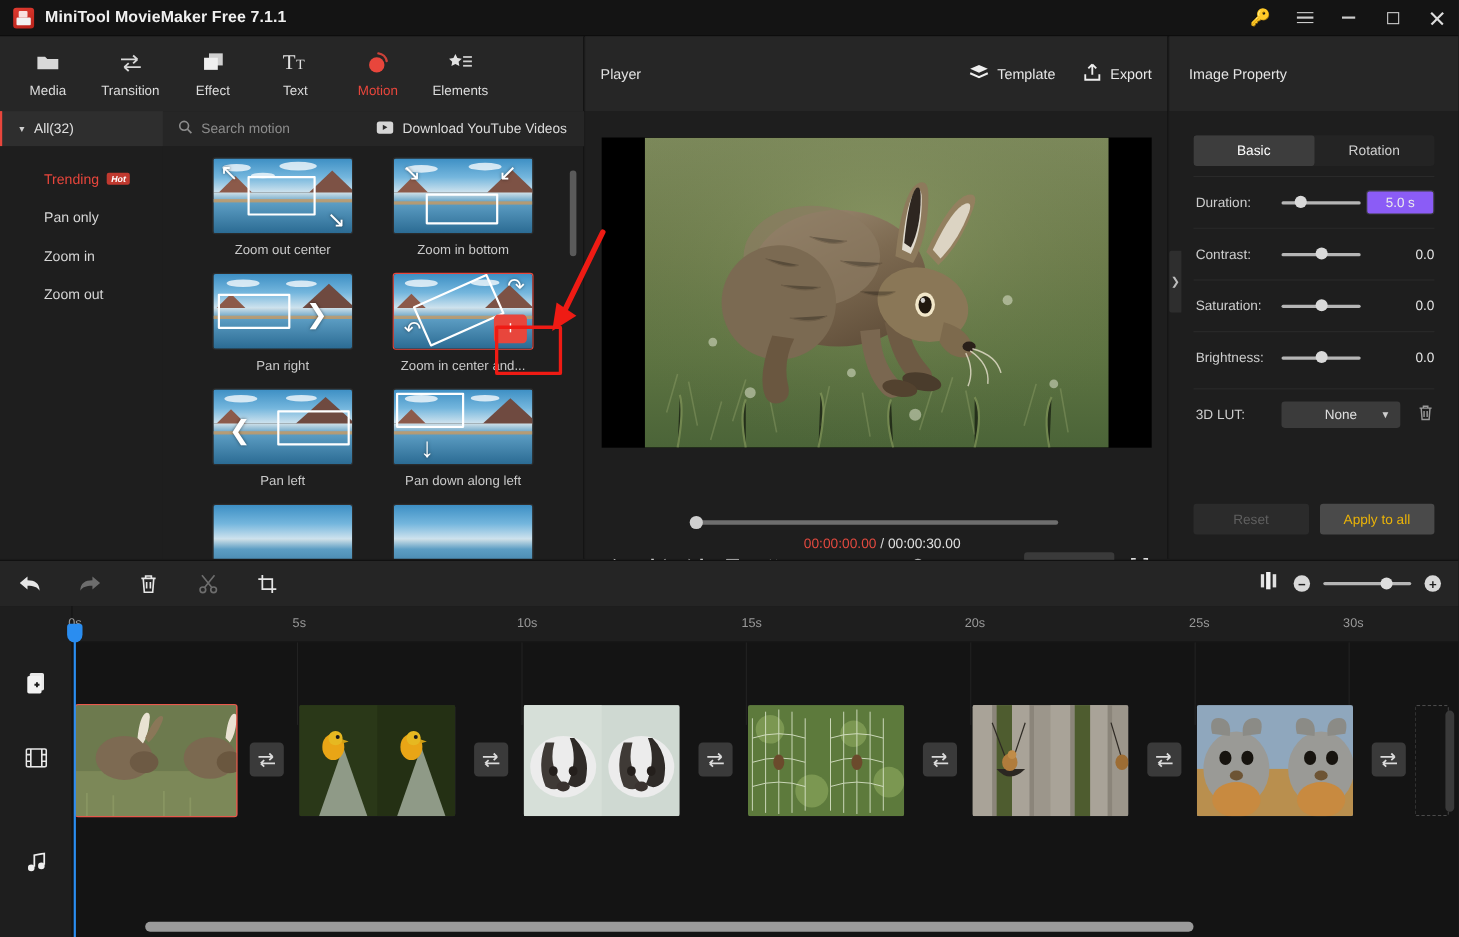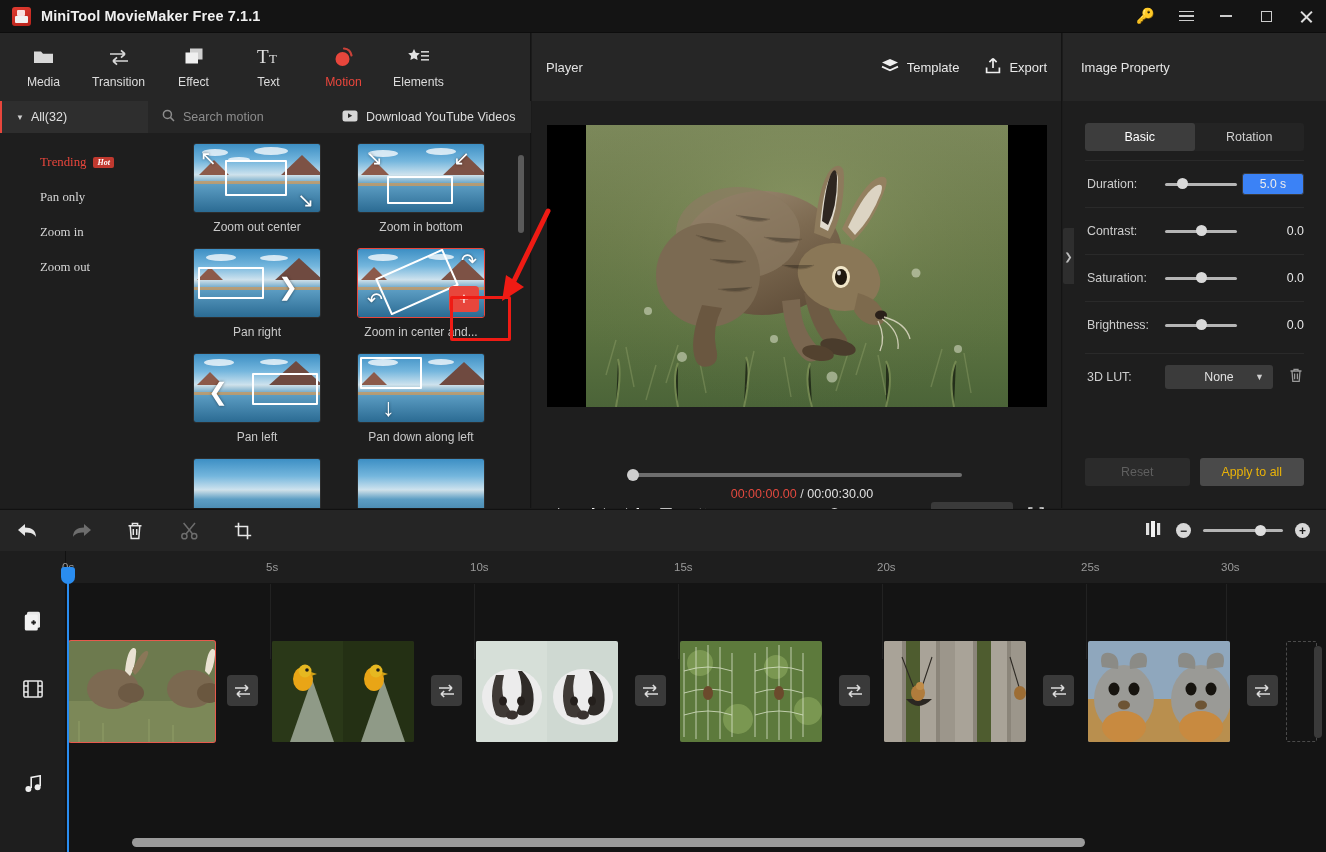--- a/index.html
+++ b/index.html
@@ -85,21 +85,21 @@
     font-size: 12.5px; color: #8c8c8c; width: 190px; height: 32px;
   }
   .dl-yt { display: flex; align-items: center; gap: 8px; font-size: 12.5px; color: #dcdcdc; margin-left: 4px; }
 
   .cat-list {
     position: absolute; left: 0; top: 32px; width: 148px; bottom: 0;
     background: #1e1e1e; padding-top: 12px;
   }
   .cat-item {
     height: 35px; display: flex; align-items: center; gap: 7px; padding-left: 40px;
-    font-size: 12.8px; color: #d6d6d6; cursor: pointer; font-family: Liberation Serif, serif;
+    font-size: 12.8px; color: #d6d6d6; cursor: pointer;
   }
   .cat-item.hot { color: #e8463c; }
   .hotbadge {
     background: #c0392f; color: #fff; font-size: 8px; font-weight: bold;
     padding: 1px 4px; border-radius: 2px; font-style: italic; line-height: 1.2;
   }
 
   .grid-wrap {
     position: absolute; left: 148px; top: 32px; right: 0; bottom: 0;
     overflow: hidden; background: #1e1e1e;
@@ -188,21 +188,21 @@
   .pp-head { height: 68px; background: #262626; display: flex; align-items: center; padding-left: 18px; font-size: 13px; color: #e4e4e4; }
   .pp-tabs { margin: 22px 22px 0 22px; height: 28px; display: flex; background: #242424; border-radius: 3px; overflow: hidden; }
   .pp-tab { flex: 1; display: flex; align-items: center; justify-content: center; font-size: 12.5px; color: #cfcfcf; cursor: pointer; }
   .pp-tab.active { background: #3d3d3d; color: #fff; border-radius: 3px; }
   .prow { display: flex; align-items: center; height: 28px; margin: 0 22px; padding: 0 0 0 2px; }
   .prow .plab { width: 78px; font-size: 12.4px; color: #cdcdcd; }
   .pslider { position: relative; width: 72px; height: 3px; background: #b5b5b5; border-radius: 2px; }
   .pslider .pk { position: absolute; top: -4.5px; width: 11px; height: 11px; background: #d9d9d9; border-radius: 50%; }
   .pval { margin-left: auto; font-size: 12.4px; color: #e6e6e6; }
   .durbox {
-    margin-left: auto; width: 62px; height: 22px; background: #3b82f6; border: 1px solid #3a3a3a;
+    margin-left: auto; width: 62px; height: 22px; background: #8b5cf6; border: 1px solid #3a3a3a;
     border-radius: 3px; display: flex; align-items: center; justify-content: center;
     font-size: 12.2px; color: #ececec;
   }
   .lutsel {
     width: 108px; height: 24px; background: #3b3b3b; border-radius: 3px; display: flex;
     align-items: center; justify-content: center; position: relative; font-size: 12.3px; color: #e0e0e0; cursor: pointer;
   }
   .lutsel .chev { position: absolute; right: 9px; font-size: 9px; color: #cfcfcf; }
   .trash { margin-left: 16px; color: #9a9a9a; font-size: 14px; cursor: pointer; }
   .pp-foot { position: absolute; left: 22px; bottom: 22px; width: 219px; display: flex; gap: 10px; }

